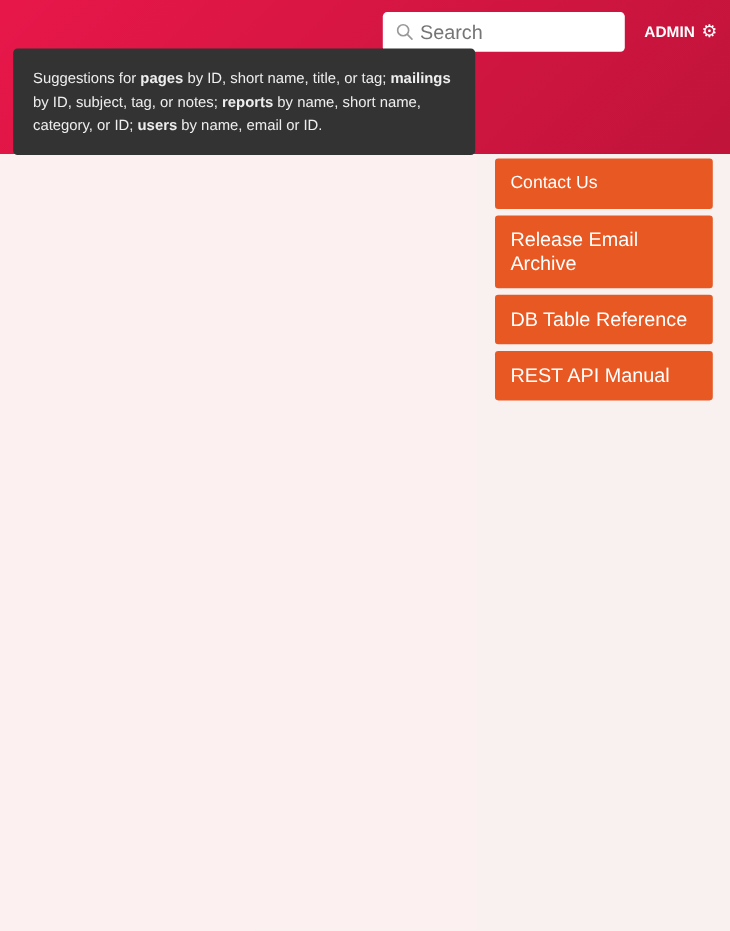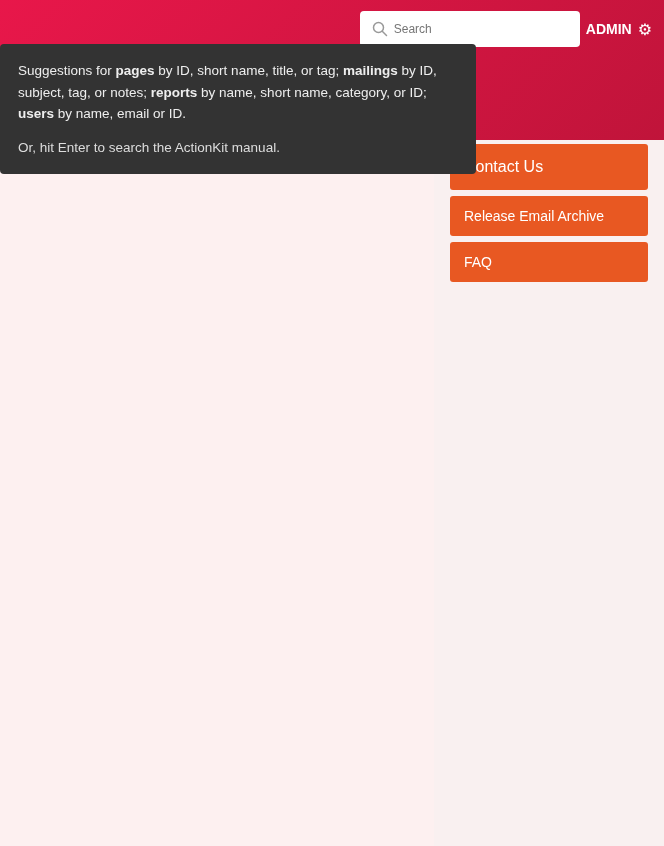--- a/index.html
+++ b/index.html
@@ -35,58 +35,58 @@
       background: white;
       border-radius: 4px;
       padding: 6px 12px;
       width: 220px;
       height: 36px;
     }
 
     .search-box input {
       border: none;
       outline: none;
-      font-size: 12px;
+      font-size: 18px;
       color: #666;
       width: 100%;
       background: transparent;
     }
 
     .search-icon-svg {
       width: 16px;
       height: 16px;
       margin-right: 6px;
       flex-shrink: 0;
     }
 
     .admin-area {
       display: flex;
       align-items: center;
       gap: 6px;
-      margin-left: 6px;
+      margin-left: 18px;
       text-align: right;
     }
 
     .admin-label {
       color: white;
       font-size: 14px;
       font-weight: bold;
     }
 
     .admin-gear {
       color: white;
       font-size: 16px;
     }
 
     
     .search-dropdown {
       position: absolute;
       top: 44px;
-      left: 0;
-      width: 476px;
+      left: 12px;
+      width: 420px;
       background: #333;
       color: #eee;
       padding: 16px 18px;
       border-radius: 4px;
       font-size: 13.5px;
       line-height: 1.6;
       z-index: 100;
     }
 
     .search-dropdown .hint {
@@ -120,21 +120,21 @@
     }
 
     .sidebar-button {
       display: block;
       width: 100%;
       padding: 12px 14px;
       background: #e85822;
       color: white;
       border: none;
       border-radius: 3px;
-      font-size: 14px;
+      font-size: 18px;
       text-align: left;
       cursor: pointer;
       text-decoration: none;
     }
 
     .sidebar-button.large {
       font-size: 16px;
       padding: 14px 14px;
       font-weight: 500;
     }
@@ -157,25 +157,25 @@
     </div>
   </div>
 
   <div class="search-dropdown">
     <span>
       Suggestions for <strong>pages</strong> by ID, short name, title, or tag;
       <strong>mailings</strong> by ID, subject, tag, or notes;
       <strong>reports</strong> by name, short name, category, or ID;
       <strong>users</strong> by name, email or ID.
     </span>
-    <div class="hint">Or, hit Enter to search the ActionKit manual.</div>
   </div>
 </div>
 
 <div class="main-content">
   <div class="left-panel"></div>
   <div class="right-sidebar">
 
   <button class="sidebar-button large">Contact Us</button>
       <button class="sidebar-button">Release Email Archive</button>
-      <button class="sidebar-button">FAQ</button>
+      <button class="sidebar-button">DB Table Reference</button>
+      <button class="sidebar-button">REST API Manual</button>
     </div>
 </div>
 
 </body></html>

